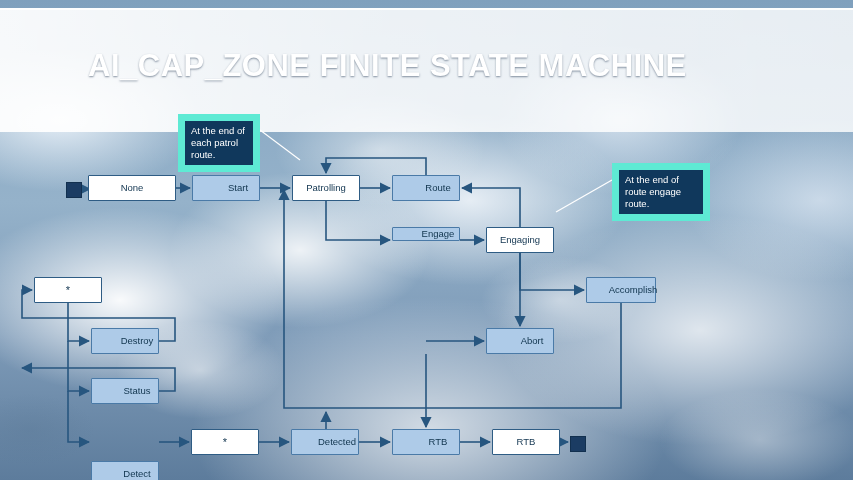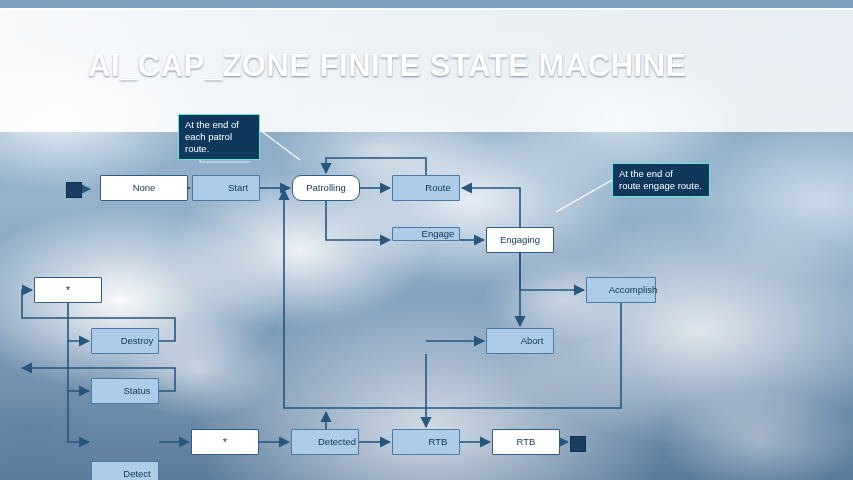--- a/index.html
+++ b/index.html
@@ -131,21 +131,21 @@
     background: #1b3c63;
     border: 1px solid #12304f;
   }
 
   
   .note {
     position: absolute;
     box-sizing: border-box;
     background: #10385c;
     color: #ffffff;
-    border: 1px solid #5eead4;
+    border: 7px solid #5eead4;
     font-size: 9.5px;
     line-height: 1.25;
     padding: 4px 6px;
     text-align: left;
   }
 </style>
 </head>
 <body>
 
 <div id="stage">
@@ -218,29 +218,29 @@
     <g stroke="#27567f" stroke-width="1.6" fill="none">
 
       <path d="M 200 145 L 200 162 L 250 162" stroke="#dce8f4" stroke-width="1.2"></path>
       <path d="M 612 180 L 556 212" stroke="#ffffff" stroke-width="1.2"></path>
       <path d="M 260 130 L 300 160" stroke="#ffffff" stroke-width="1.2"></path>
     </g>
   </svg>
 
   <div class="terminal" style="left:66px; top:182px;"></div>
 
-  <div class="node white" style="left:100px; top:175px; width:88px; height:26px;">
+  <div class="node white" style="left:88px; top:175px; width:88px; height:26px;">
     <span>None</span>
   </div>
 
   <div class="node blue" style="left:192px; top:175px; width:68px; height:26px;">
     <span>Start</span>
   </div>
 
-  <div class="node white" style="left:292px; top:175px; width:68px; height:26px;border-radius:9px;">
+  <div class="node white" style="left:292px; top:175px; width:68px; height:26px;">
     <span>Patrolling</span>
   </div>
 
   <div class="node blue" style="left:392px; top:175px; width:68px; height:26px;">
     <span>Route</span>
   </div>
 
   <div class="node blue" style="left:392px; top:227px; width:68px; height:14px;">
     <span>Engage</span>
   </div>

